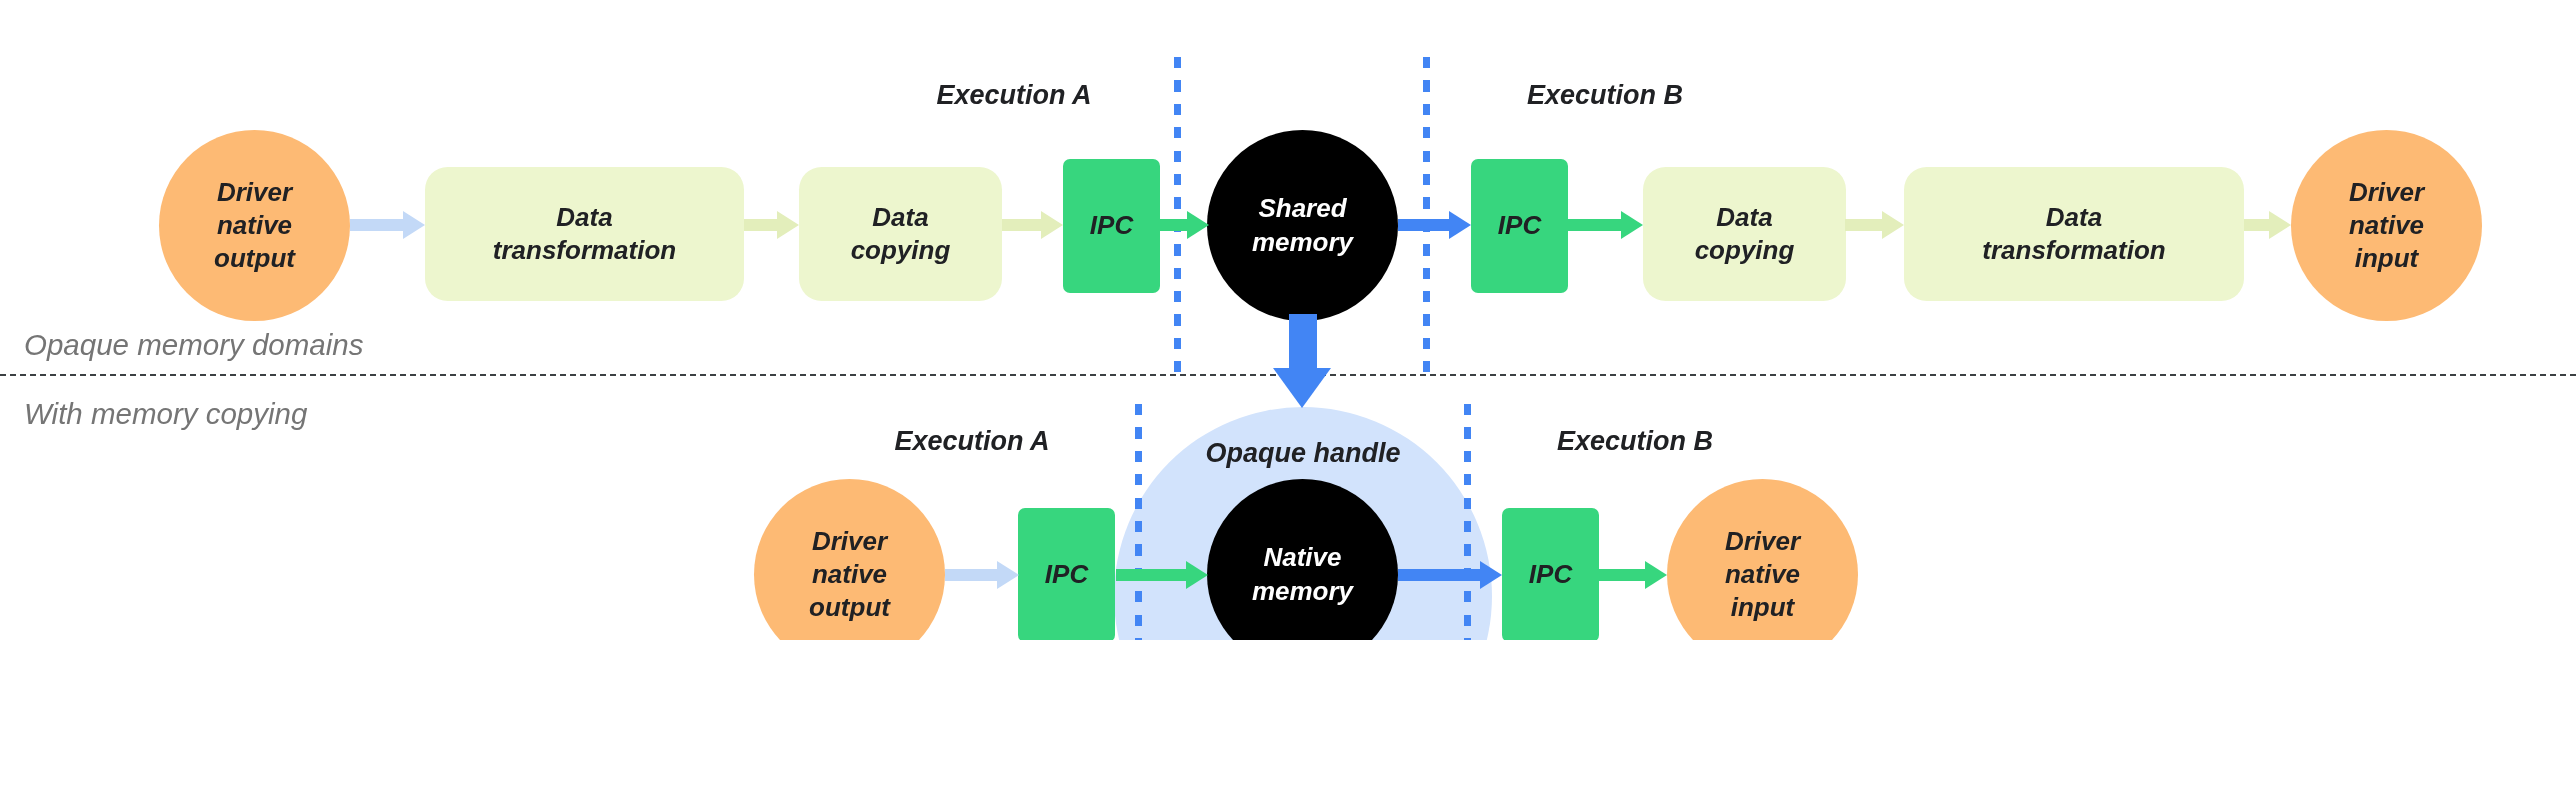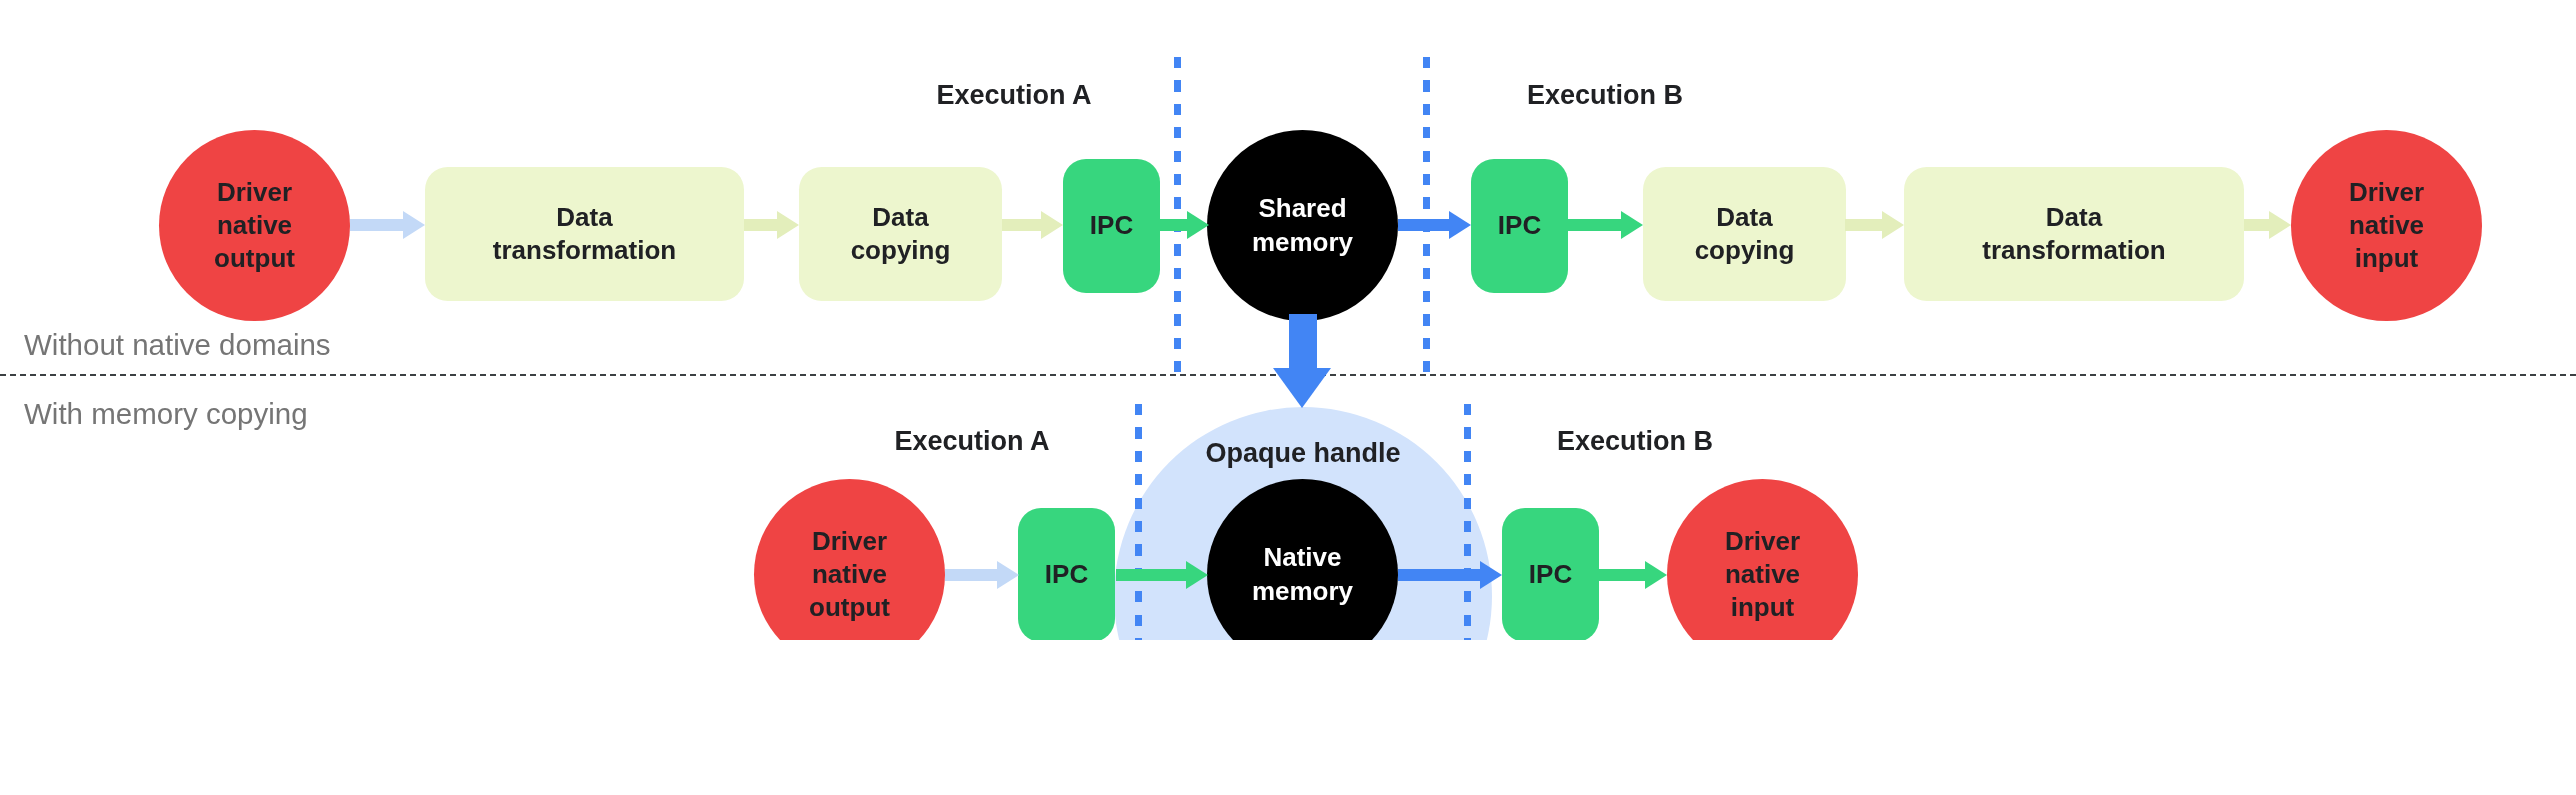--- a/index.html
+++ b/index.html
@@ -3,40 +3,41 @@
 <meta charset="utf-8">
 <style>
   html, body { margin: 0; padding: 0; background: #ffffff; }
   .canvas {
     position: relative;
     width: 2576px;
     height: 640px;
     background: #ffffff;
     font-family: "Liberation Sans", sans-serif;
     overflow: hidden;
+    font-style: italic;
   }
   .node {
     position: absolute;
     display: flex;
     align-items: center;
     justify-content: center;
     text-align: center;
     font-weight: 700;
     color: #202124;
     white-space: pre-line;
     z-index: 4;
     font-size: 26px;
     line-height: 1.28;
   }
   .circle { width: 191px; height: 191px; border-radius: 50%; }
-  .c-light { background: #ef4444; }
+  .c-light { background: #fdba74; }
   .c-blue  { background: #000000; color: #ffffff; }
   .box { height: 134px; }
   .b-lime  { background: #edf6ce; border-radius: 22.5px; margin-top: 8px; }
-  .b-green { background: #37d67e; border-radius: 23px; }
+  .b-green { background: #37d67e; border-radius: 7px; }
   .arrow { position: absolute; height: 12px; z-index: 6; }
   .arrow::before {
     content: ""; position: absolute; left: 0; right: 19px; top: 0; bottom: 0;
     background: var(--c);
   }
   .arrow::after {
     content: ""; position: absolute; right: 0; top: 50%; transform: translateY(-50%);
     width: 0; height: 0;
     border-left: 22.5px solid var(--c);
     border-top: 14.7px solid transparent;
@@ -119,21 +120,21 @@
 
     <div class="node box b-lime" style="left:1904px; top:159px; width:340px;">Data
 transformation</div>
 
     <div class="arrow" style="left:2244px; top:219px; width:47px; --c:#e3eebb;"></div>
 
     <div class="node circle c-light" style="left:2291px; top:130px;">Driver
 native
 input</div>
 
-    <div class="section-label" style="left:24px; top:328px;">Without native domains</div>
+    <div class="section-label" style="left:24px; top:328px;">Opaque memory domains</div>
   </div>
 
   <div class="down-arrow-shaft" style="left:1289px; top:314px; width:28px; height:55px;"></div>
   <div class="down-arrow-head" style="left:1273px; top:368px;"></div>
 
   <div class="divider" style="top:374px;"></div>
 
   <div>
 
     <div class="section-label" style="left:24px; top:397px;">With memory copying</div>

